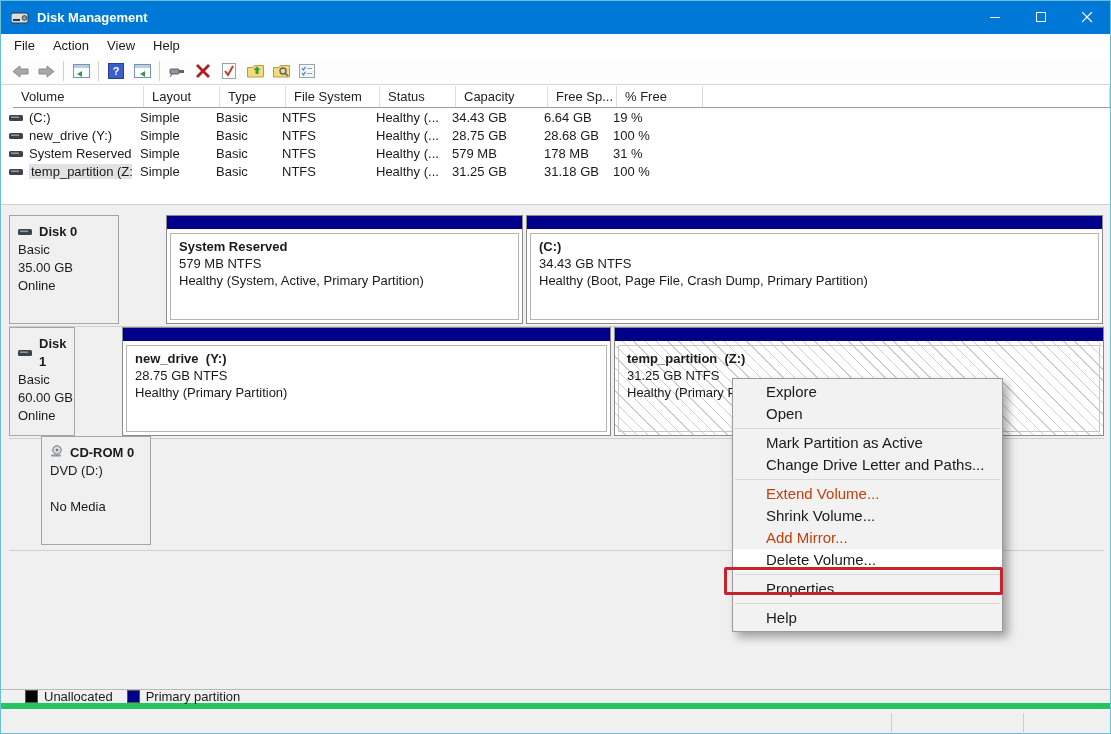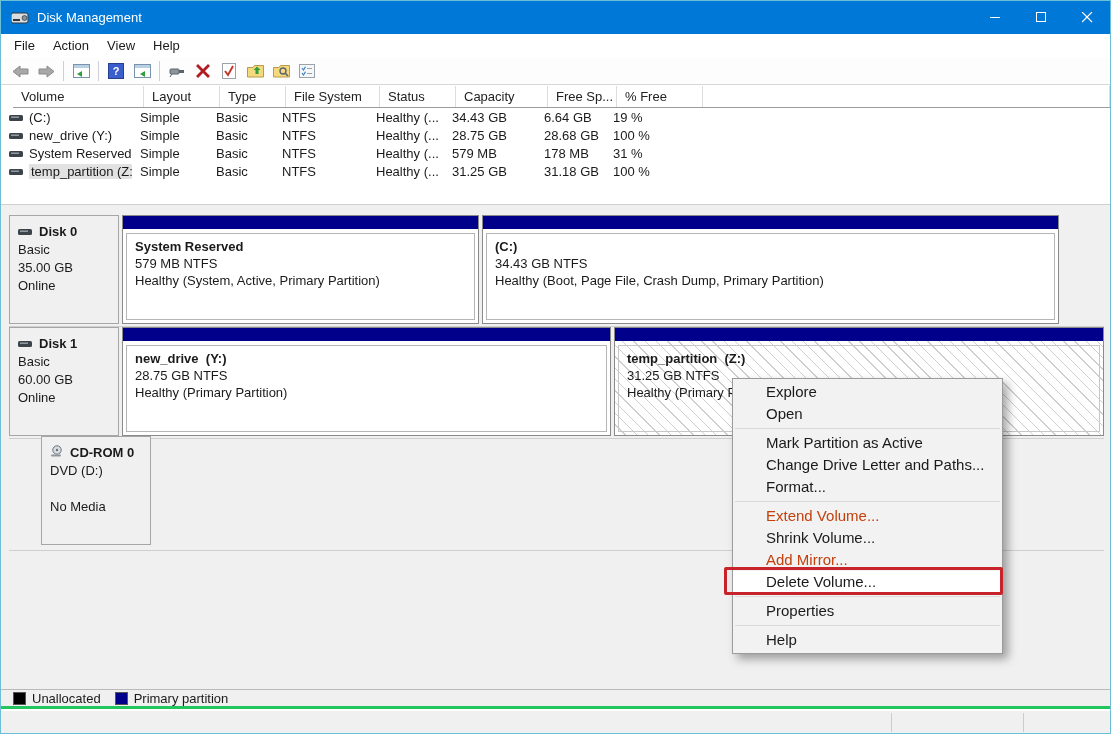--- a/index.html
+++ b/index.html
@@ -4,21 +4,21 @@
 <style>
   * { box-sizing: border-box; margin: 0; padding: 0; }
   html,body { width:1111px; height:734px; }
   body {
     font-family: "Liberation Sans", "DejaVu Sans", sans-serif;
     font-size: 13px; color: #1a1a1a; background:#fff; overflow:hidden;
   }
   .window { position:relative; width:1111px; height:734px; border:1px solid #6cc0d6; background:#fff; overflow:hidden; }
 
   
-  .titlebar { position:absolute; left:0; top:0; width:100%; height:33px; background:#0078d7; display:flex; align-items:center; color:#fff; }
+  .titlebar { position:absolute; left:0; top:0; width:100%; height:33px; background:#0078d7; display:flex; align-items:center; color:#fff;font-weight:bold; }
   .titlebar .app-icon { margin:0 8px 0 10px; display:flex; align-items:center; }
   .titlebar .title { font-size:13px; }
   .caption-buttons { position:absolute; right:0; top:0; height:33px; display:flex; }
   .caption-btn { width:46px; height:33px; display:flex; align-items:center; justify-content:center; color:#fff; font-size:13px; cursor:default; }
   .caption-btn svg { display:block; }
 
   
   .menubar { position:absolute; left:0; top:33px; width:100%; height:24px; background:#fff; display:flex; align-items:flex-end; padding-left:4px; }
   .menu-item { padding:0 9px; height:24px; line-height:24px; }
 
@@ -33,36 +33,36 @@
   .hcell { border-right:1px solid #dcdcdc; padding:3px 0 0 8px; color:#222; overflow:hidden; white-space:nowrap; }
   .lrow { display:flex; height:18px; align-items:center; }
   .lcell { padding-left:8px; overflow:hidden; white-space:nowrap; }
   .vol-cell { display:flex; align-items:center; gap:5px; }
   .drive-ico { display:inline-block; flex:0 0 auto; }
   .sel-name { background:#e2e2e2; padding:0 2px; }
   .c0{width:131px} .c1{width:76px} .c2{width:66px} .c3{width:94px} .c4{width:76px} .c5{width:92px} .c6{width:69px} .c7{width:86px} .cf{flex:1}
 
   
   .graphpane { position:absolute; left:0; top:203px; width:100%; height:485px; background:#f0f0f0; border-top:1px solid #d0d0d0; }
-  .diskrow { position:absolute; left:8px; width:1095px; height:110px; display:flex; }
+  .diskrow { position:absolute; left:8px; width:1095px; height:110px; display:flex;gap:44px; }
   .diskrow.r0 { top:10px; } .diskrow.r1 { top:122px; } .diskrow.r2 { top:231px;margin-left:32px; }
   .disk-head { width:110px; height:109px; border:1px solid #a6a6a6; background:#f0f0f0; padding:7px 0 0 8px; line-height:18px; }
   .disk-head .dh-title { display:flex; align-items:center; gap:6px; font-weight:bold; }
   .parts { display:flex; margin-left:3px; gap:3px; }
   .part { position:relative; width:357px; height:109px; border:1px solid #8a8a8a; background:#fff; }
   .part .bar { height:13px; background:#00008b; }
   .part .pbody { position:absolute; left:3px; right:3px; top:17px; bottom:3px; border:1px solid #b5b5b5; padding:4px 8px; line-height:17px; overflow:hidden; white-space:nowrap; }
   .part.selected { background:repeating-linear-gradient(45deg,#ffffff 0 7px,#cfcfcf 7px 8px); }
   .part.selected .pbody { background:transparent; border-color:#c7c7c7; }
   .part .pname { font-weight:bold; white-space:pre; }
   .rowline { position:absolute; left:8px; width:1095px; border-bottom:1px solid #cfcfcf; }
   .rl0{ top:121px; } .rl1{ top:233px; } .rl2{ top:345px; }
 
   
-  .legend { position:absolute; left:0; top:688px; width:100%; height:20px; background:#f0f0f0; border-top:1px solid #b9b9b9; border-bottom:3px solid #22c55e; display:flex; align-items:center; padding-left:12px; gap:6px; }
+  .legend { position:absolute; left:0; top:688px; width:100%; height:20px; background:#f0f0f0; border-top:1px solid #b9b9b9; border-bottom:6px solid #22c55e; display:flex; align-items:center; padding-left:24px; gap:6px; }
   .swatch { width:13px; height:13px; display:inline-block; border:1px solid #555; }
   .swatch.unalloc { background:#000000; }
   .swatch.primary { background:#00008b; margin-left:8px; }
 
   
   .statusbar { position:absolute; left:0; top:710px; width:100%; height:23px; background:#f0f0f0; }
   .sb-sep { position:absolute; top:2px; bottom:2px; width:1px; background:#cccccc; }
   .sb-sep.s1 { left:890px; } .sb-sep.s2 { left:1022px; }
 
   
@@ -371,21 +371,20 @@
     <div class="sb-sep s1"></div>
     <div class="sb-sep s2"></div>
   </div>
 
   <div class="ctxmenu">
     <div class="mi">Explore</div>
     <div class="mi">Open</div>
     <div class="msep"></div>
     <div class="mi">Mark Partition as Active</div>
     <div class="mi">Change Drive Letter and Paths...</div>
-    <div class="mi">Format...</div>
     <div class="msep"></div>
     <div class="mi disabled">Extend Volume...</div>
     <div class="mi">Shrink Volume...</div>
     <div class="mi disabled">Add Mirror...</div>
     <div class="mi highlight">Delete Volume...</div>
     <div class="msep"></div>
     <div class="mi">Properties</div>
     <div class="msep"></div>
     <div class="mi">Help</div>
   </div>

